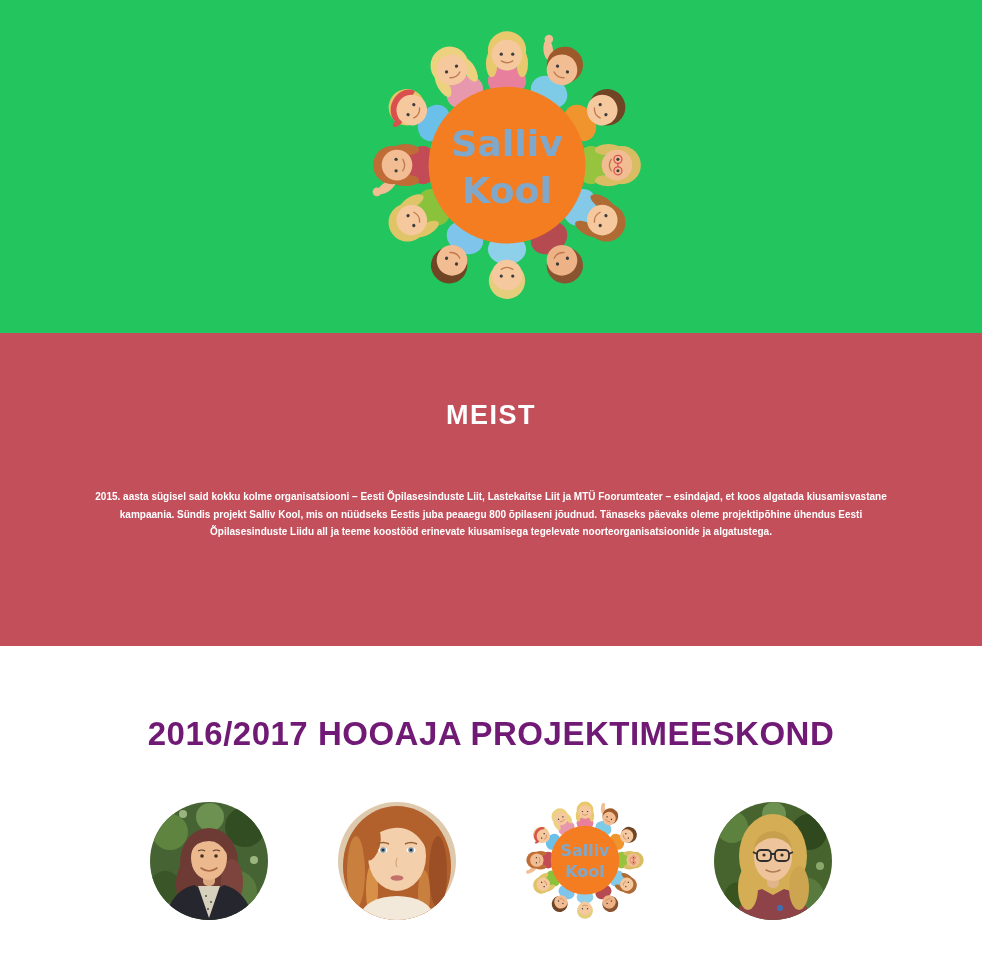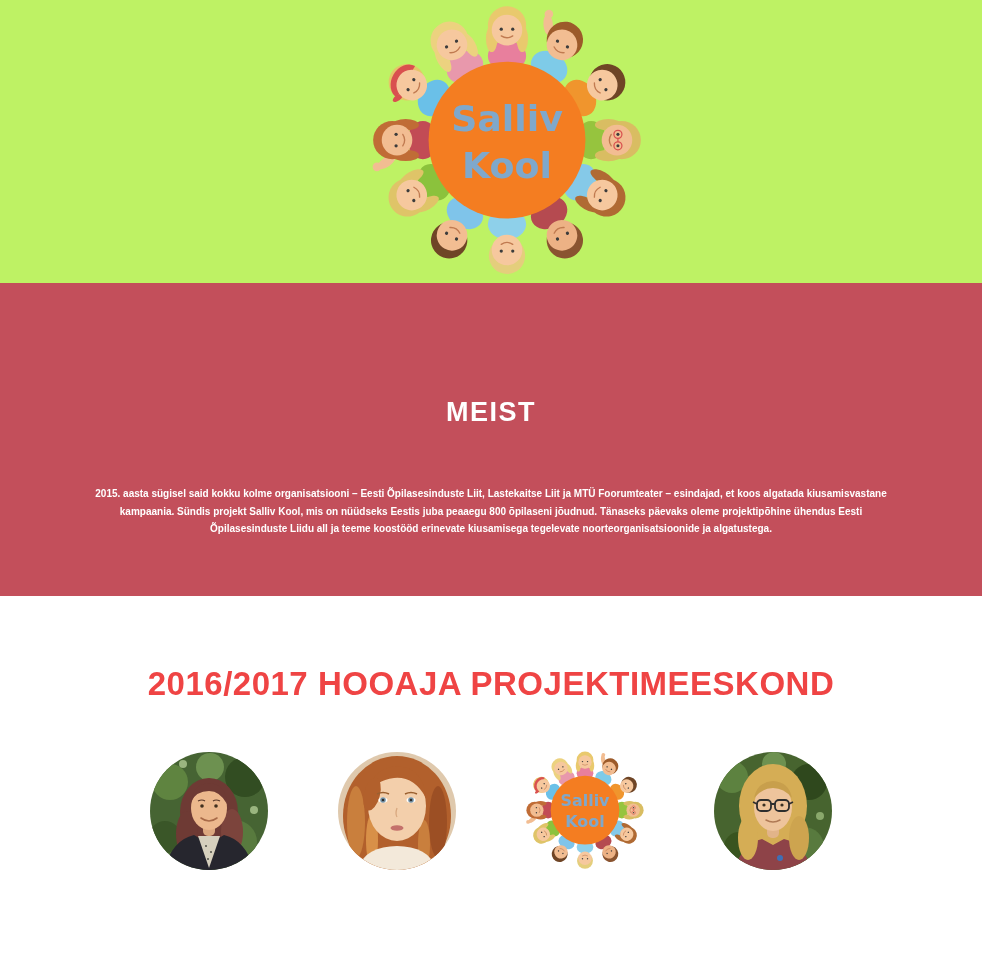--- a/index.html
+++ b/index.html
@@ -5,43 +5,43 @@
   * { margin:0; padding:0; box-sizing:border-box; }
   html,body { background:#ffffff; }
   body {
     width:982px; height:960px; overflow:hidden;
     font-family:"Liberation Sans", sans-serif;
   }
   .page { width:982px; height:960px; position:relative; background:#ffffff; }
 
   
   .logo-header {
-    height:283px; display:flex; align-items:center; justify-content:center;
-    background:#bef264;
+    height:333px; display:flex; align-items:center; justify-content:center;
+    background:#22c55e;
     padding-left:31px;
   }
   .logo-main { width:306px; height:306px; display:block; }
 
   
   .about-banner {
     height:313px; background:#c34f5b; color:#ffffff;
-    text-align:center; padding-top:116px;
+    text-align:center; padding-top:69px;
   }
   .about-heading {
     font-size:27px; font-weight:700; letter-spacing:1.5px; line-height:1;
   }
   .about-paragraph {
     margin:59px auto 0; max-width:814px;
     font-size:10px; font-weight:700; line-height:17.5px;
   }
 
   
   .team-heading {
     margin-top:70px; text-align:center;
-    font-size:33px; font-weight:700; color:#ef4444; line-height:1.1;
+    font-size:33px; font-weight:700; color:#701a75; line-height:1.1;
     letter-spacing:0.5px;
   }
   .avatar-row {
     margin-top:50px; display:flex; justify-content:center; align-items:center;
     gap:70px;
   }
   .avatar {
     width:118px; height:118px; border-radius:50%; overflow:hidden;
     position:relative; flex:0 0 auto;
   }

